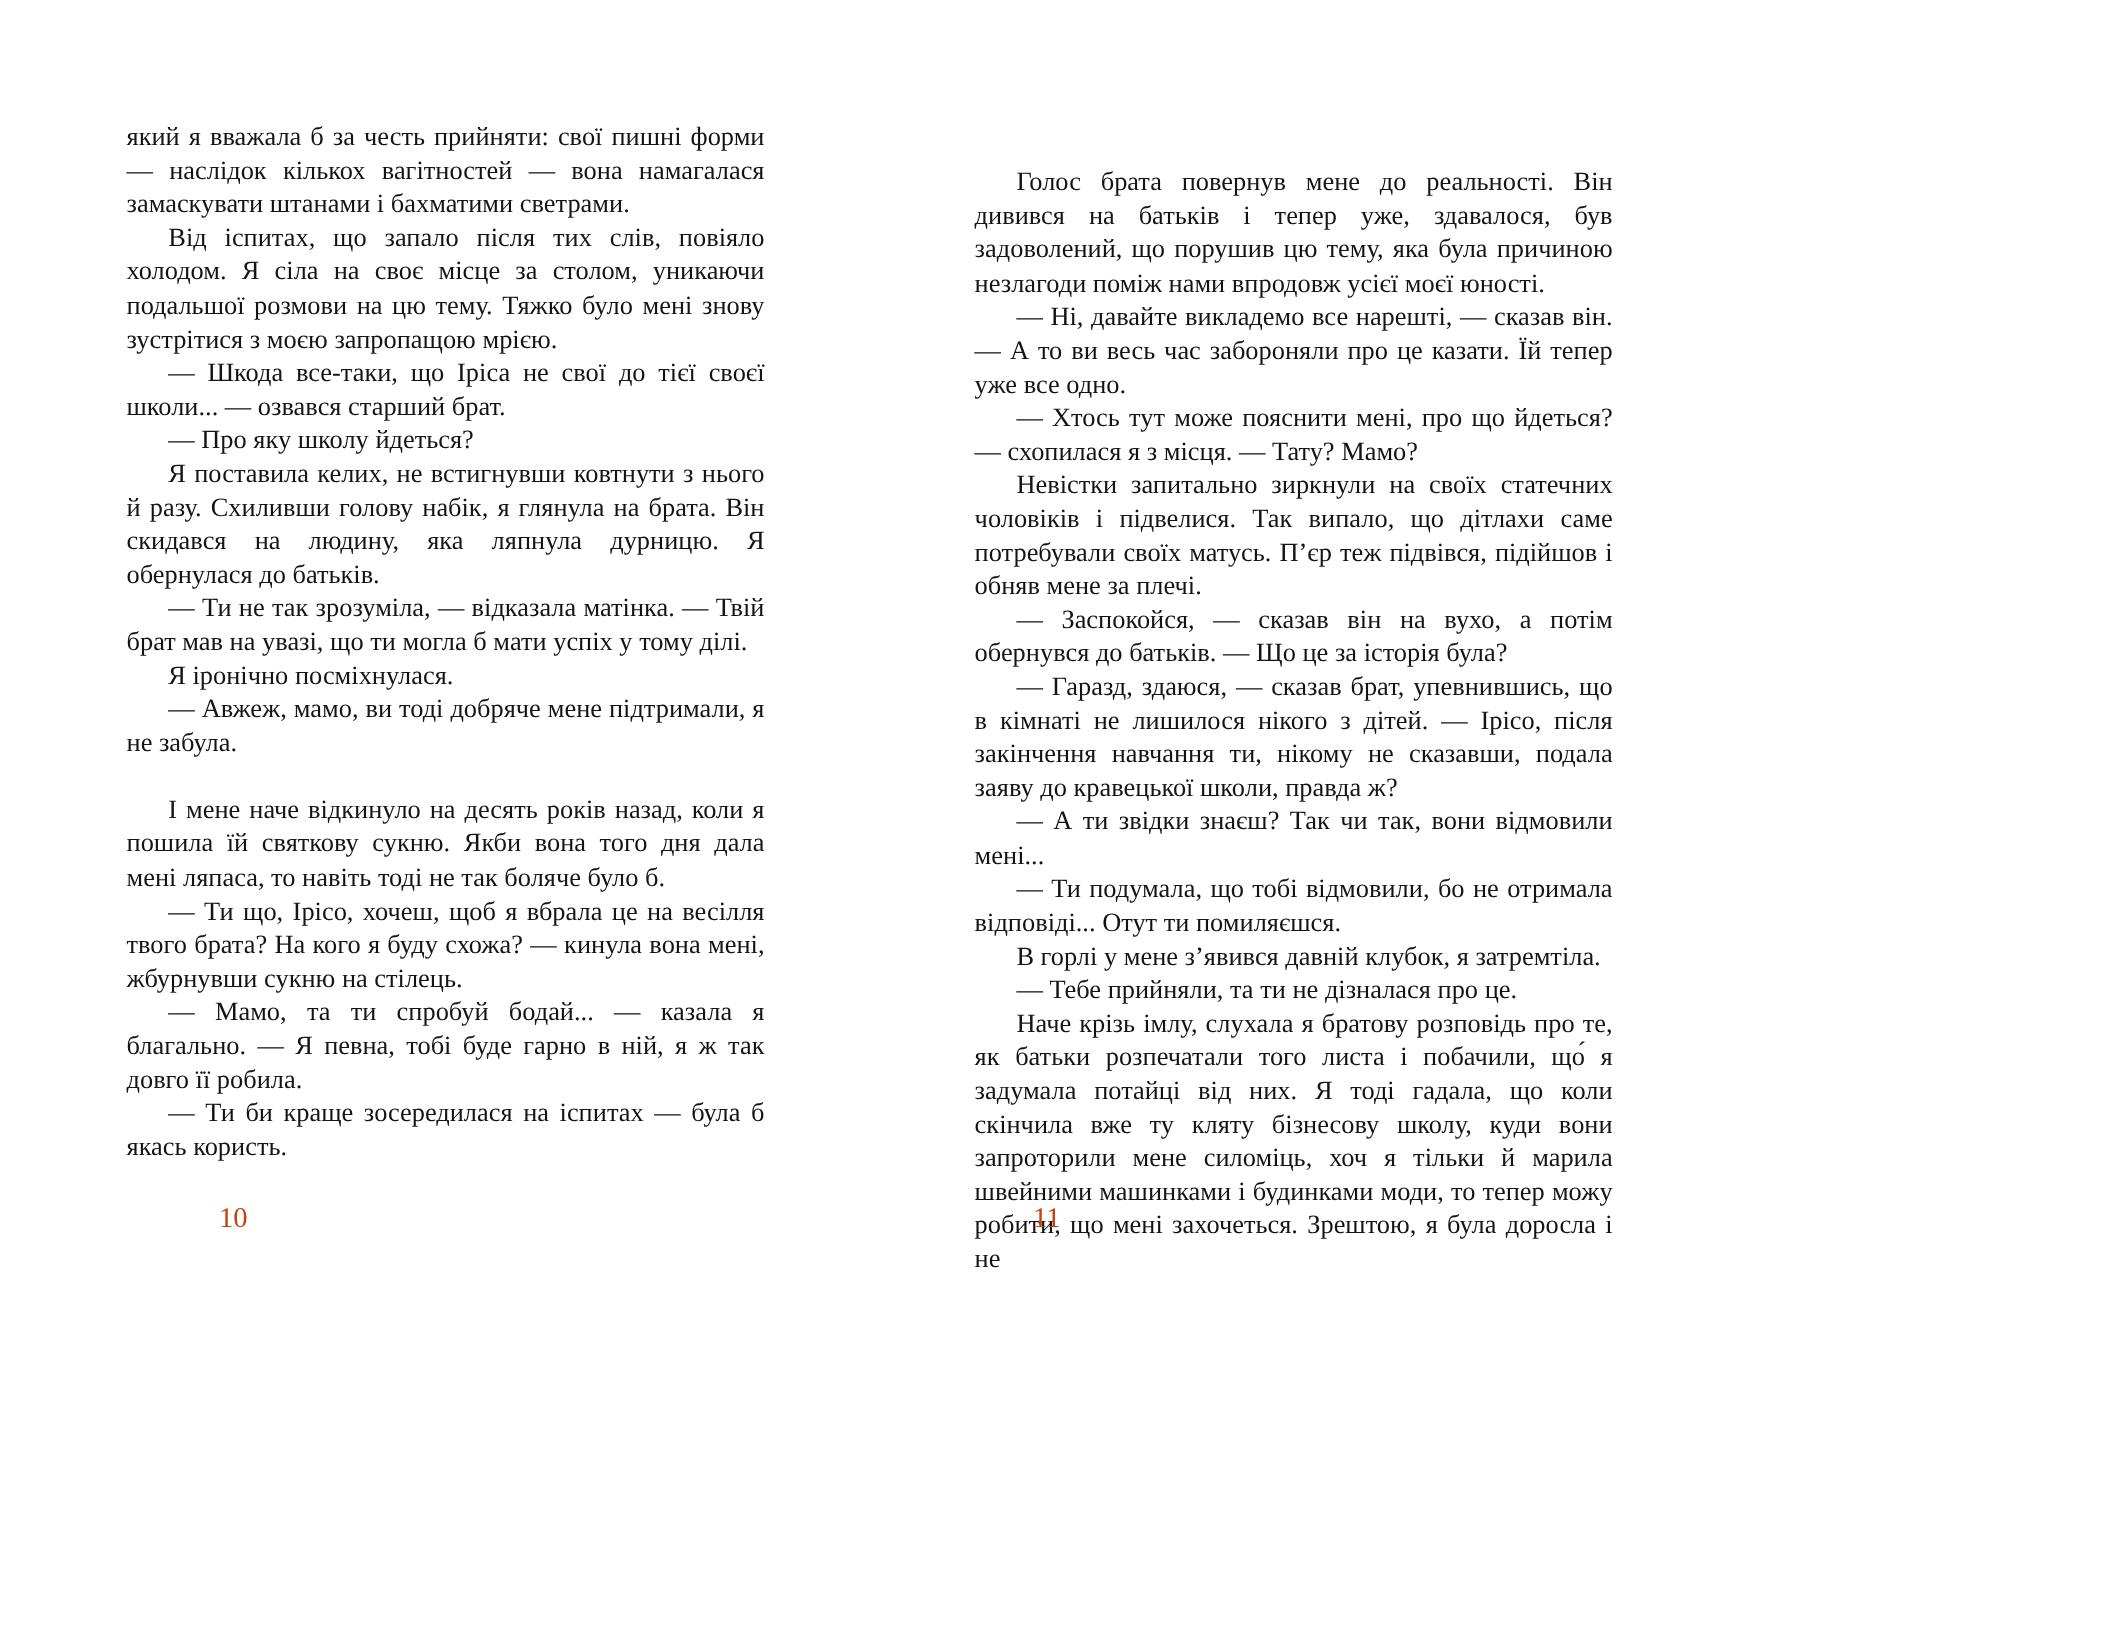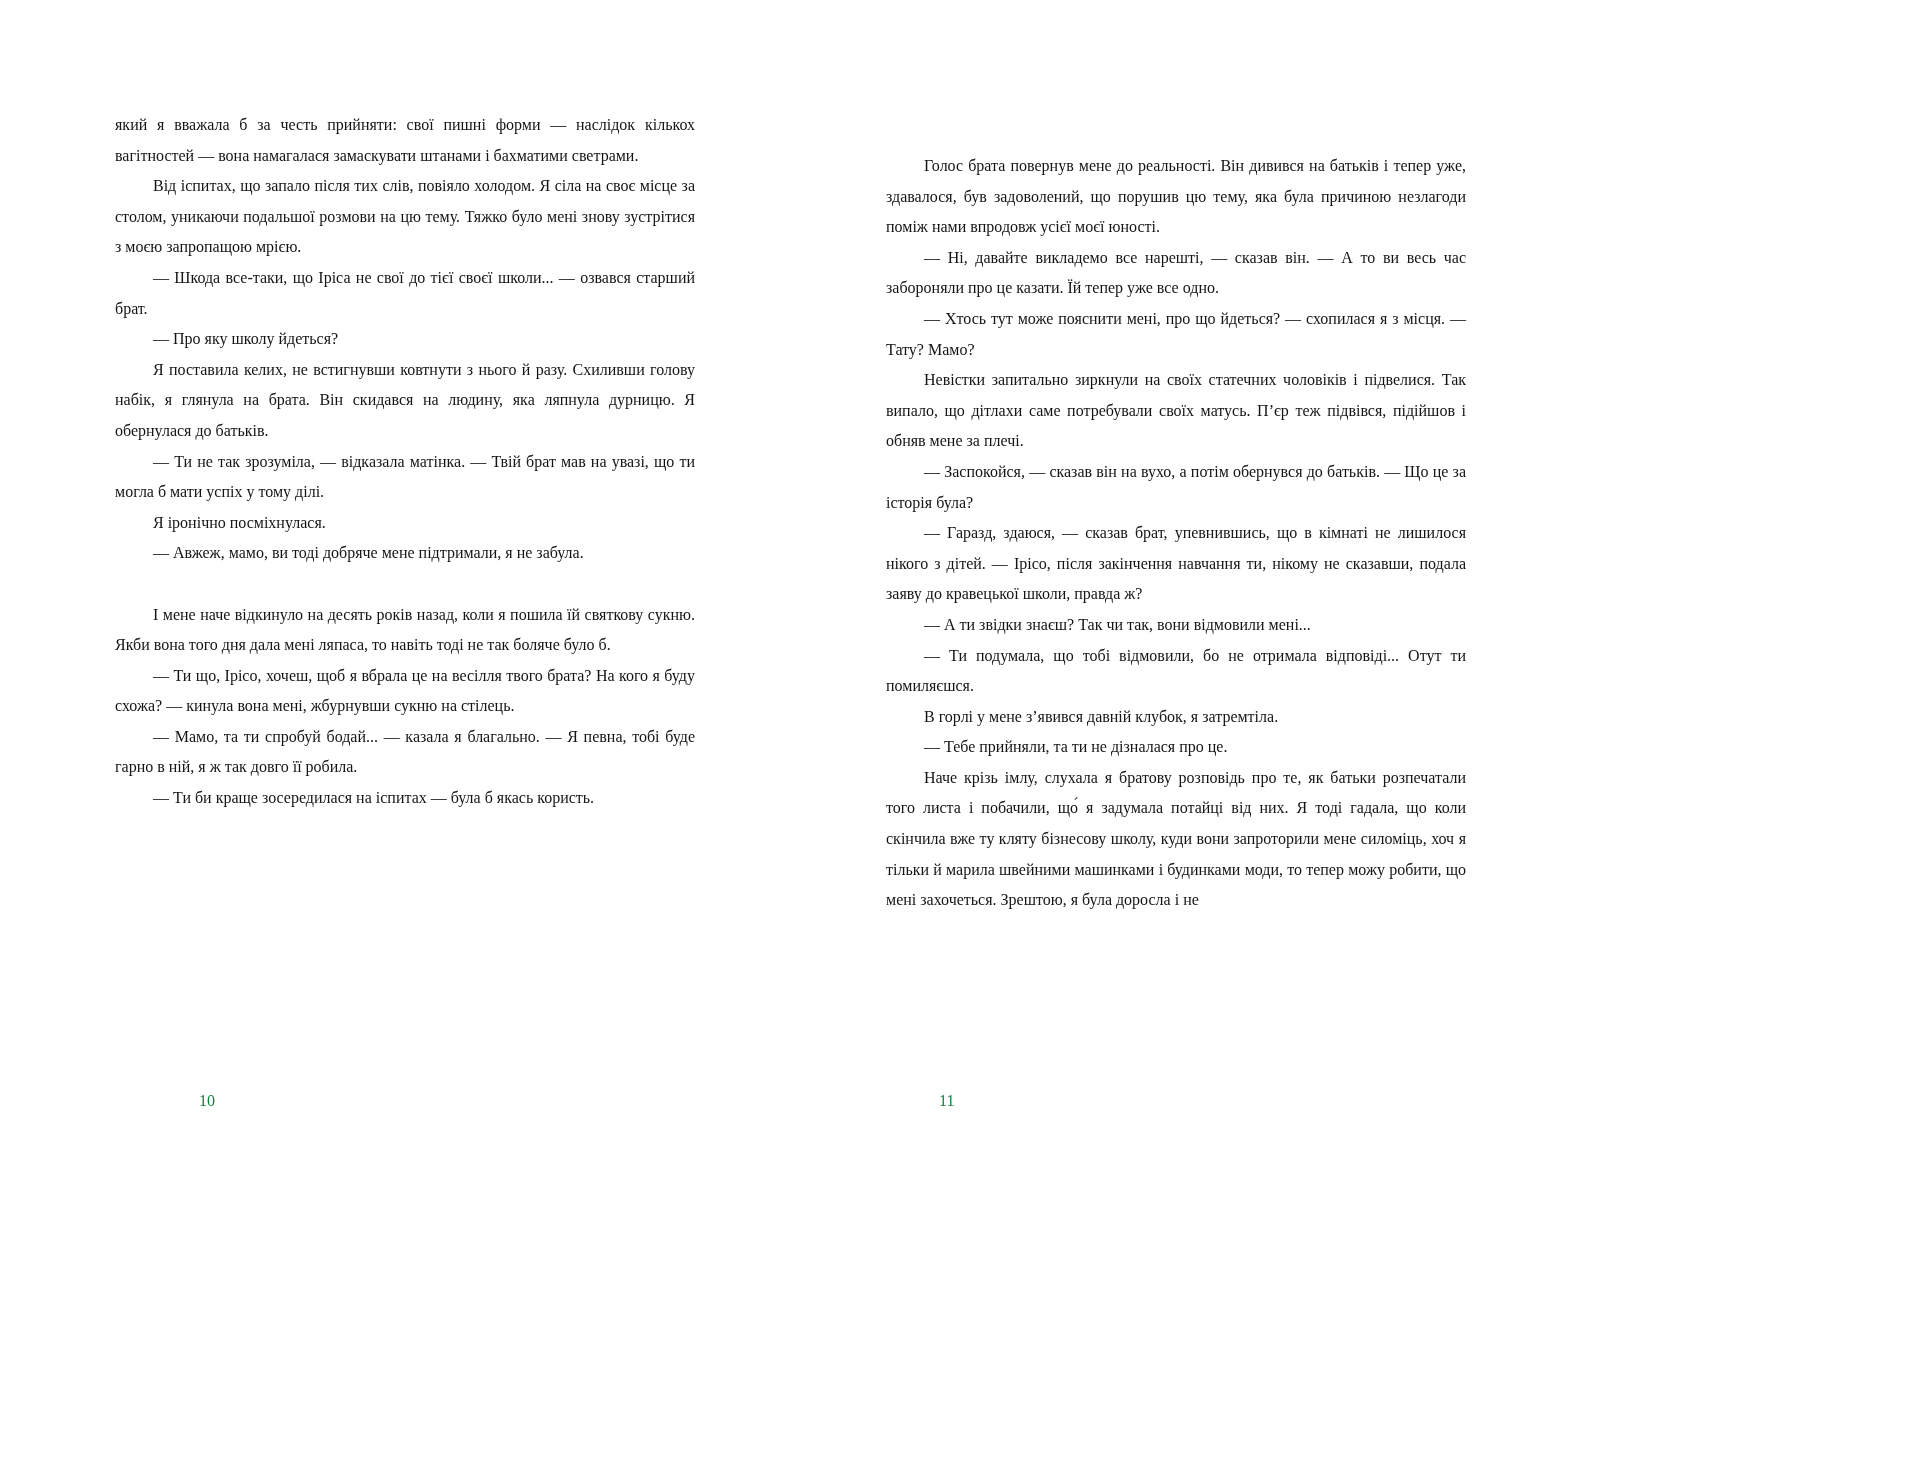--- a/index.html
+++ b/index.html
@@ -18,34 +18,34 @@
   }
   .page {
     position: absolute;
     top: 110px;
     width: 580px;
   }
   .page-left  { left: 115px; }
   .page-right { left: 886px; margin-top: 41px; }
   .page-text p {
     margin: 0;
-    font-size: 16px;
+    font-size: 24px;
     line-height: 30.6px;
     text-align: justify;
     text-indent: 38px;
     hyphens: auto;
     -webkit-hyphens: auto;
   }
   .page-text p.no-indent { text-indent: 0; }
   .page-text p.space-before { margin-top: 30.6px; }
   .page-number {
     position: absolute;
     top: 1092px;
-    font-size: 16px;
-    color: #15803d;
+    font-size: 26px;
+    color: #c2410c;
     font-family: "Liberation Serif", "DejaVu Serif", serif;
   }
   .page-number-left  { left: 199px; }
   .page-number-right { left: 939px; }
 </style>
 </head>
 <body>
 
 <div class="spread">
 

